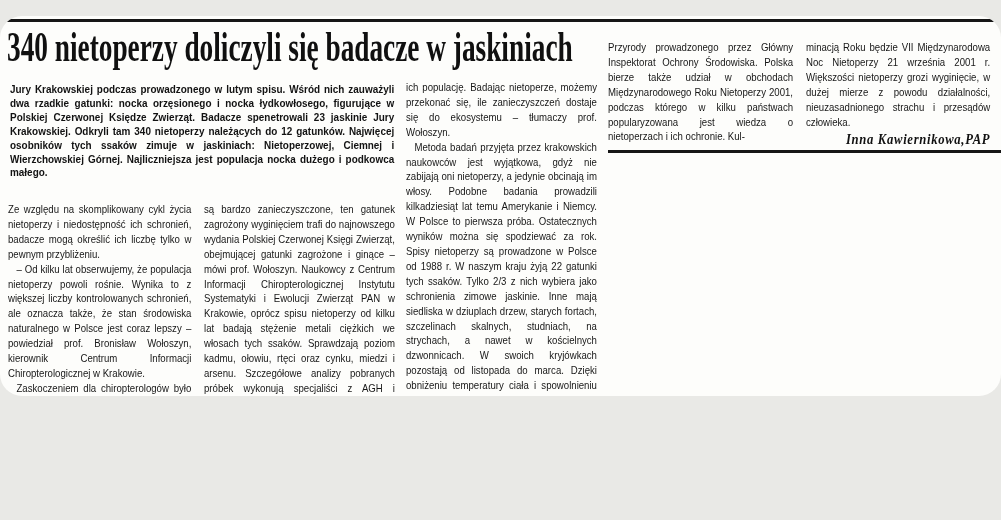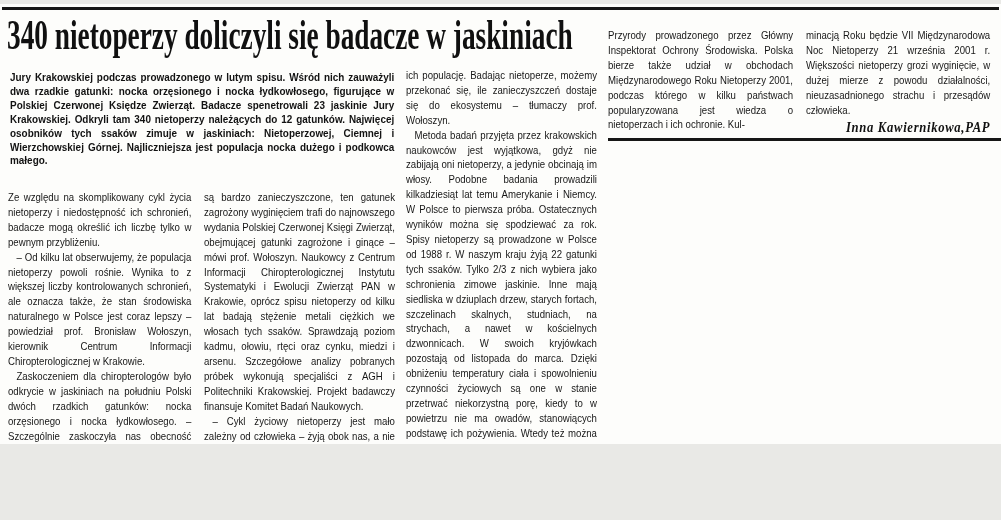--- a/index.html
+++ b/index.html
@@ -1,24 +1,25 @@
 <!DOCTYPE html>
 <html lang="pl"><head>
 <meta charset="utf-8">
 <style>
   html,body{margin:0;padding:0;}
   body{background:#e9e9e6;}
   .page{
     position:relative;
-    width:1001px;height:440px;
-    margin:4px auto;
+    width:1001px;height:380px;
+    margin:16px auto;
     background:#fdfdfb;
     color:#141414;
     font-family:"Liberation Sans","DejaVu Sans",sans-serif;
     overflow:hidden;
+    border-radius:22px;
   }
   .rule{position:absolute;background:#161616;}
   .rule-top{left:2px;top:3px;width:997px;height:3px;}
   .rule-right-bottom{left:608px;top:134px;width:393px;height:2.5px;}
   .rule-left-bottom{left:5px;top:511px;width:593px;height:2.5px;}
 
   .headline{
     position:absolute;left:7px;top:9px;margin:0;
     font-family:"Liberation Serif","DejaVu Serif",serif;
     font-weight:bold;font-size:42px;line-height:1.05;

